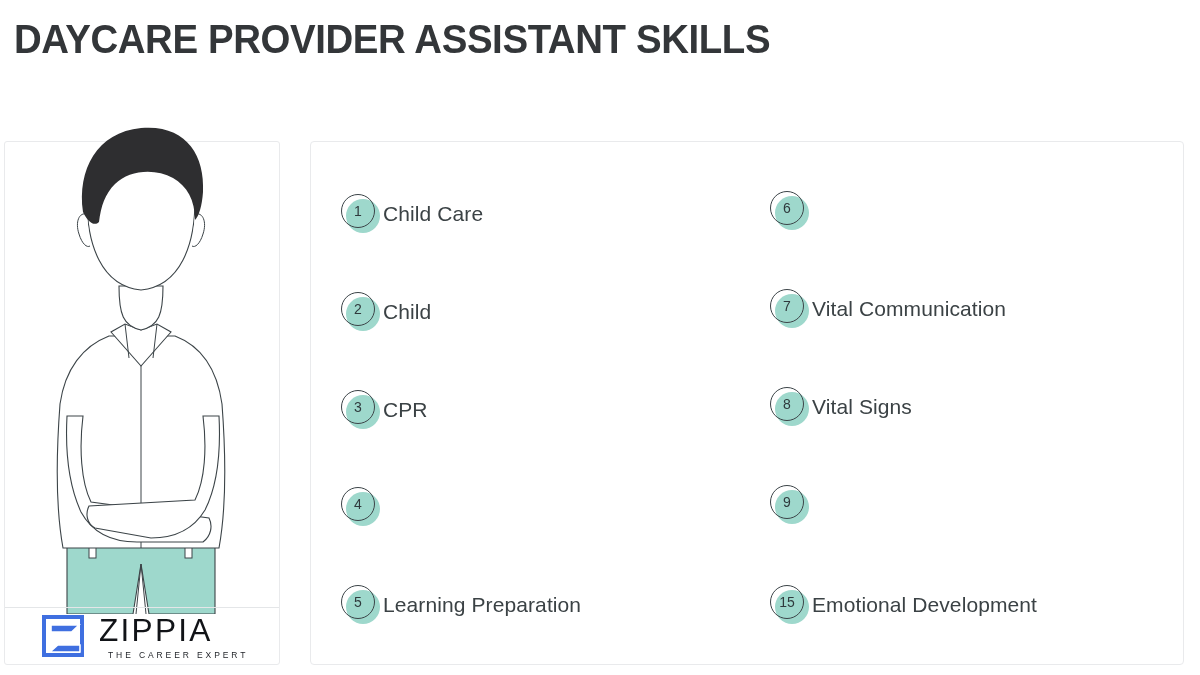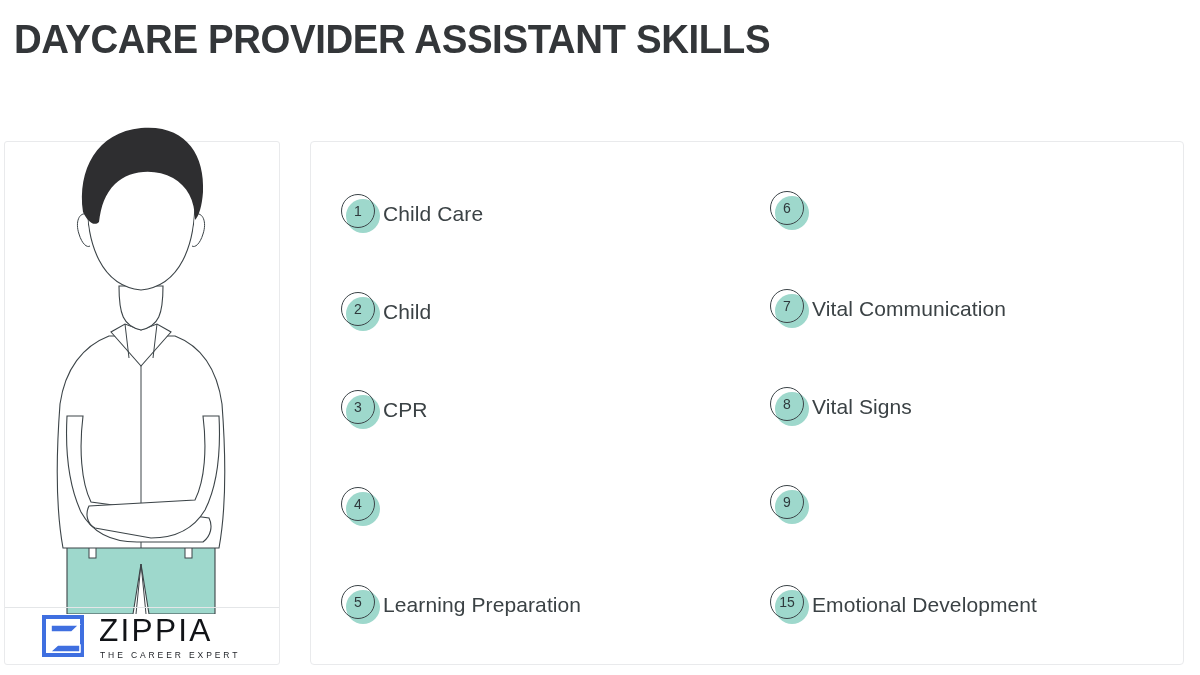--- a/index.html
+++ b/index.html
@@ -91,21 +91,21 @@
     transform-origin: left center;
   }
   #zippia-tagline {
     font-family: "Liberation Sans", sans-serif;
     font-size: 8.5px;
     font-weight: normal;
     letter-spacing: 2.9px;
     color: #1c1f24;
     line-height: 1;
     margin-top: 5px;
-    margin-left: 1px;
+    margin-left: 9px;
   }
 
   
   #skills-panel {
     position: absolute;
     left: 310px;
     top: 141px;
     width: 874px;
     height: 524px;
     border: 1px solid #e9eaec;

